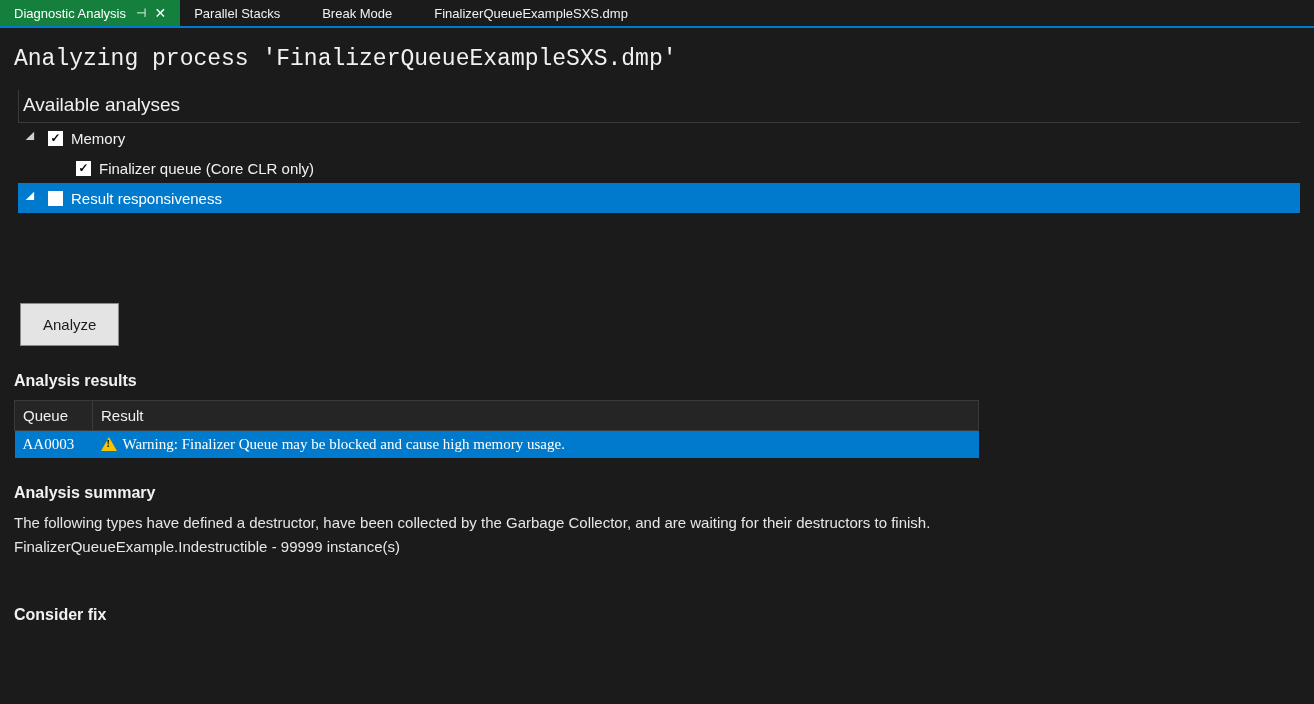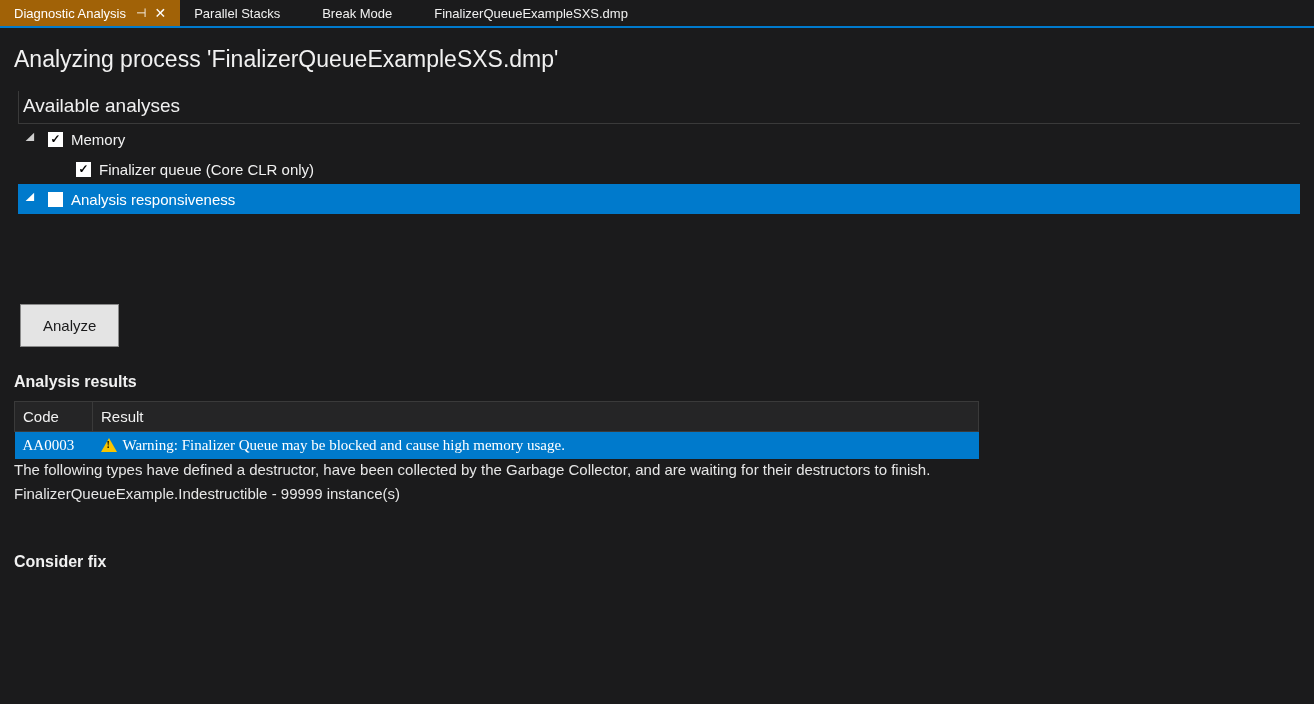--- a/index.html
+++ b/index.html
@@ -22,21 +22,21 @@
   }
   .tab {
     display: flex;
     align-items: center;
     padding: 0 14px;
     color: #f1f1f1;
     cursor: pointer;
     white-space: nowrap;
   }
   .tab.active {
-    background: #a16207;
+    background: #15803d;
     color: #ffffff;
   }
   .tab.active .pin, .tab.active .close { color:#fff; }
   .tab.wide { padding: 0 28px; text-align: center; }
   .pin {
     margin-left: 10px;
     font-size: 12px;
     display:inline-block;
   }
   .close {
@@ -44,20 +44,21 @@
     font-size: 14px;
     line-height: 1;
   }
 
   
   .page { padding: 18px 14px 0 14px; }
   h1.page-title {
     font-weight: 400;
     font-size: 23px;
     margin-bottom: 18px;
+    font-family: Liberation Mono, monospace;
   }
 
   
   .tree-wrap { padding-left: 4px; }
   .tree-header {
     font-size: 19px;
     font-weight: 400;
     padding: 4px 0 6px 4px;
     border-left: 1px solid #3a3a3a;
   }
@@ -200,48 +201,49 @@
       </div>
 
       <div class="tree-row child">
         <span class="checkbox checked"></span>
         <span>Finalizer queue (Core CLR only)</span>
       </div>
 
       <div class="tree-row selected">
         <span class="expander open"></span>
         <span class="checkbox unchecked"></span>
-        <span>Analysis responsiveness</span>
+        <span>Result responsiveness</span>
       </div>
 
     </div>
   </div>
 
   <div class="analyze-area">
     <button class="btn-analyze">Analyze</button>
   </div>
 
   <div class="section-title">Analysis results</div>
   <table class="results-table">
     <thead>
       <tr>
-        <th class="col-code">Code</th>
+        <th class="col-code">Queue</th>
         <th>Result</th>
       </tr>
     </thead>
     <tbody>
       <tr>
         <td>AA0003</td>
         <td>
           <span class="warn-icon"></span><span>Warning: Finalizer Queue may be blocked and cause high memory usage.</span>
         </td>
       </tr>
     </tbody>
   </table>
 
+  <div class="section-title">Analysis summary</div>
   <div class="body-text">
     <p>The following types have defined a destructor, have been collected by the Garbage Collector, and are waiting for their destructors to finish.</p>
     <p>FinalizerQueueExample.Indestructible - 99999 instance(s)</p>
   </div>
 
   <div class="section-title potential-fix">Consider fix</div>
 
 </div>
 
 </body></html>

